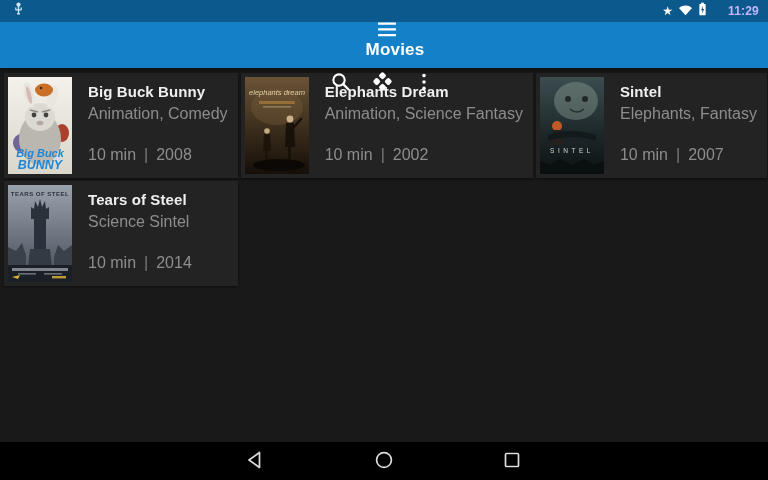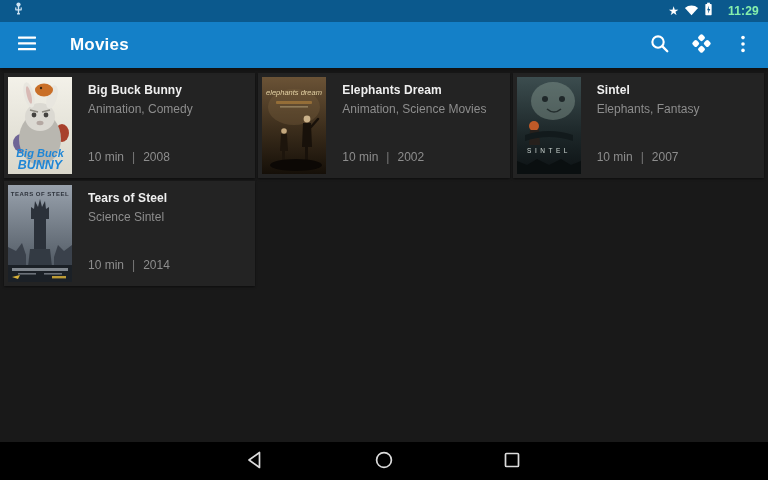--- a/index.html
+++ b/index.html
@@ -6,46 +6,46 @@
   html,body { width:768px; height:480px; overflow:hidden; background:#000; }
   body { font-family:"Liberation Sans", sans-serif; }
   .screen { position:relative; width:768px; height:480px; background:#191919; overflow:hidden; }
 
   
   .status-bar { position:absolute; top:0; left:0; width:768px; height:22px;
     background:#0b598d; display:flex; align-items:center; justify-content:space-between;
     padding:0 9px 0 13px; z-index:30; }
   .sb-right { display:flex; align-items:center; gap:5px; }
   .sb-star { color:#fff; font-size:12px; line-height:1; }
-  .sb-time { color:#86efac; font-size:12px; font-weight:700; letter-spacing:.2px; margin-left:10px; }
+  .sb-time { color:#c4b5fd; font-size:12px; font-weight:700; letter-spacing:.2px; margin-left:16px; }
 
   
   .app-bar { position:absolute; top:22px; left:0; width:768px; height:46px;
     background:#1480c8; display:flex; align-items:center; z-index:20;
-    box-shadow:0 2px 4px rgba(0,0,0,.45); }
+    box-shadow:0 2px 4px rgba(0,0,0,.45);flex-direction:column; }
   .icon-btn { width:42px; height:46px; display:flex; align-items:center; justify-content:center;
     background:none; border:none; cursor:pointer; }
   .menu-btn { margin-left:6px; }
   .app-title { color:#fff; font-size:17px; font-weight:700; letter-spacing:.2px; margin-left:22px; }
   .app-bar .spacer { flex:1; }
   .actions { display:flex; margin-right:4px; }
 
   
   .content { position:absolute; top:68px; left:0; width:768px; height:374px;
     padding:5px 4px; display:grid; grid-template-columns:repeat(3,1fr);
     gap:3px; align-content:start; }
   .card { height:105px; background:#232323; display:flex; position:relative;
     cursor:pointer; box-shadow:0 1px 2px rgba(0,0,0,.5); }
   .poster { width:64px; height:97px; margin:4px 0 0 4px; flex-shrink:0; overflow:hidden; }
   .poster svg { display:block; width:64px; height:97px; }
   .card-text { flex:1; padding:10px 10px 0 16px; position:relative; min-width:0; }
-  .card-title { color:#efefef; font-size:12px; font-weight:700; letter-spacing:.1px;
+  .card-title { color:#efefef; font-size:15px; font-weight:700; letter-spacing:.1px;
     white-space:nowrap; overflow:hidden; }
-  .card-genres { color:#8d8d8d; font-size:12px; margin-top:5px; white-space:nowrap; overflow:hidden; }
-  .card-meta { position:absolute; left:16px; bottom:14px; color:#8d8d8d; font-size:12px; }
+  .card-genres { color:#8d8d8d; font-size:16px; margin-top:5px; white-space:nowrap; overflow:hidden; }
+  .card-meta { position:absolute; left:16px; bottom:14px; color:#8d8d8d; font-size:16px; }
   .card-meta .sep { margin:0 8px; color:#7a7a7a; }
 
   svg text { font-family:"Liberation Sans", sans-serif; }
 
   
   .nav-bar { position:absolute; top:442px; left:0; width:768px; height:38px; background:#000; z-index:30; }
   .nav-btn { position:absolute; top:0; width:40px; height:38px; display:flex;
     align-items:center; justify-content:center; background:none; border:none; cursor:pointer; }
   .nav-back { left:236px; } .nav-home { left:364px; } .nav-recents { left:492px; }
 </style>
@@ -191,21 +191,21 @@
           <circle cx="45" cy="42" r="3.4" fill="#cbb28a"></circle>
           <path d="M41,46 L49,46 L50,70 L46,70 L46,86 L43,86 L43,70 L40,70 Z" fill="#18110a"></path>
           <path d="M49,50 L56,42" stroke="#18110a" stroke-width="2.4" stroke-linecap="round"></path>
           <circle cx="22" cy="54" r="2.8" fill="#c4a87e"></circle>
           <path d="M19,57 L25,57 L26,74 L23,74 L23,86 L20,86 L20,74 L18,74 Z" fill="#1d150c"></path>
           <ellipse cx="34" cy="88" rx="26" ry="6" fill="#0c0805"></ellipse>
         </svg>
       </div>
       <div class="card-text">
         <div class="card-title">Elephants Dream</div>
-        <div class="card-genres">Animation, Science Movies</div>
+        <div class="card-genres">Animation, Science Fantasy</div>
         <div class="card-meta">
           <span>10 min</span><span class="sep">|</span><span>2002</span>
         </div>
       </div>
     </div>
 
     <div class="card">
       <div class="poster">
         <svg viewBox="0 0 64 97">
           <defs>

